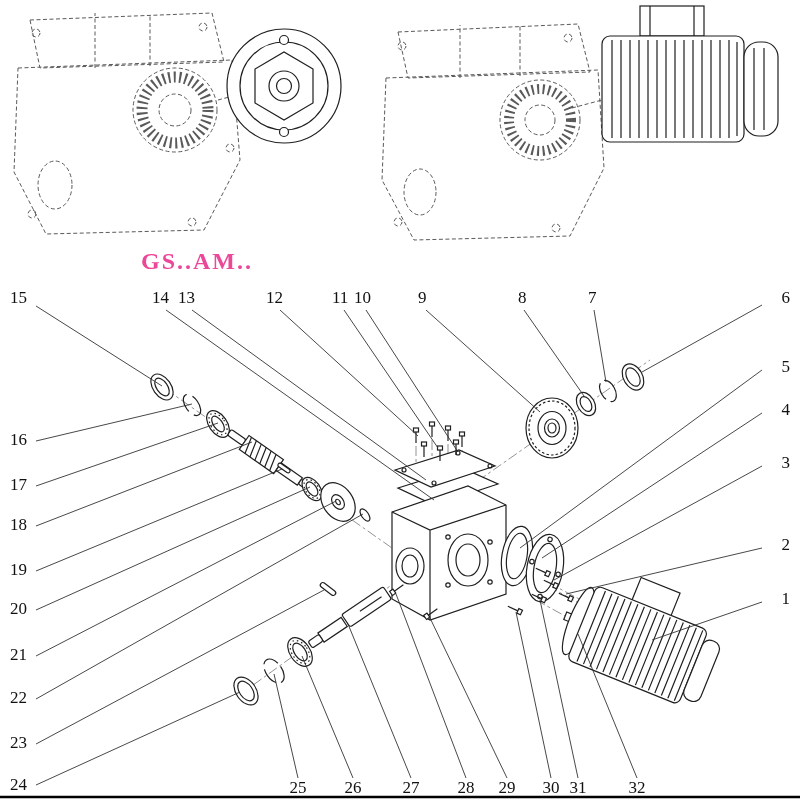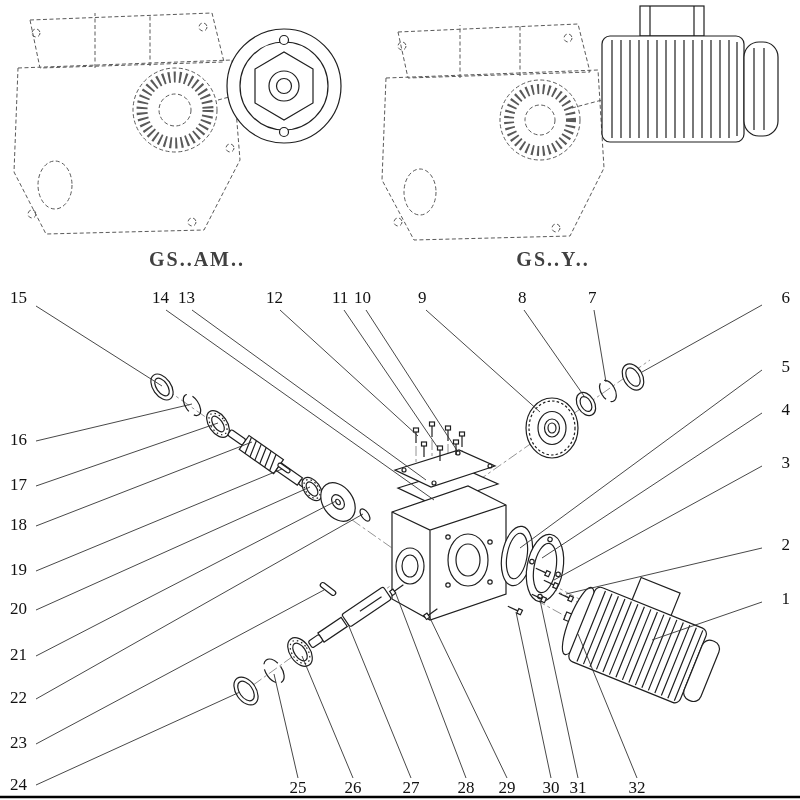--- a/index.html
+++ b/index.html
@@ -1,19 +1,19 @@
 <!DOCTYPE html>
 <html><head>
 <meta charset="utf-8">
 <style>
   * { margin:0; padding:0; box-sizing:border-box; }
   html,body { width:800px; height:800px; background:#ffffff; font-family:"Liberation Serif", serif; }
   .stage { position:relative; width:800px; height:800px; overflow:hidden; background:#fff; }
   svg.diagram { position:absolute; left:0; top:0; }
-  .product-label { position:absolute; text-align:center; font-weight:bold; font-size:20px; letter-spacing:2px; color:#404040; font-family:"Liberation Serif", serif; }
+  .product-label { position:absolute; text-align:center; font-weight:bold; font-size:24px; letter-spacing:2px; color:#ec4899; font-family:"Liberation Serif", serif; }
   .callout-num { font-family:"Liberation Serif", serif; font-size:17px; fill:#111111; }
   .leader { stroke:#333333; stroke-width:0.9; fill:none; }
   .dash { stroke:#5a5a5a; fill:none; stroke-width:1; stroke-dasharray:4 2.5; }
   .ink  { stroke:#1f1f1f; fill:none; stroke-width:1.2; }
   .inkf { stroke:#1f1f1f; fill:#ffffff; stroke-width:1.2; }
   .axis { stroke:#777777; stroke-width:0.8; fill:none; stroke-dasharray:10 3 3 3; }
 </style>
 </head>
 <body>
 
@@ -338,15 +338,14 @@
         <line x1="578" y1="778" x2="540" y2="600" class="leader"></line>
         <text x="578" y="793" text-anchor="middle" class="callout-num">31</text>
         <line x1="637" y1="778" x2="578" y2="634" class="leader"></line>
         <text x="637" y="793" text-anchor="middle" class="callout-num">32</text>
       </g>
 
   <line x1="0" y1="797" x2="800" y2="797" stroke="#000" stroke-width="2.5"></line>
 </svg>
 
 <div class="product-label" style="left:97px; top:248px; width:200px;">GS..AM..</div>
-<div class="product-label" style="left:453px; top:248px; width:200px;">GS..Y..</div>
 
 </div>
 
 </body></html>

